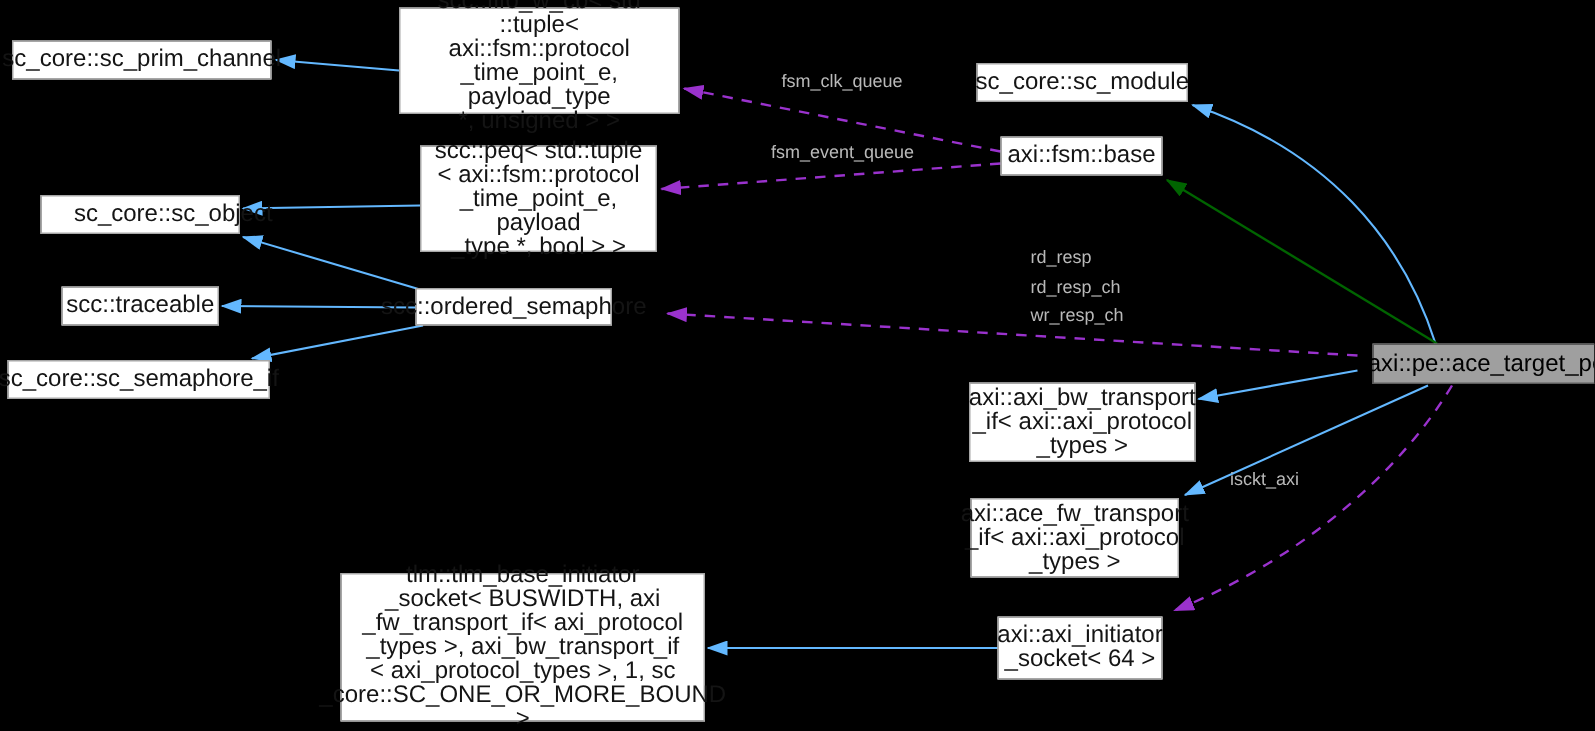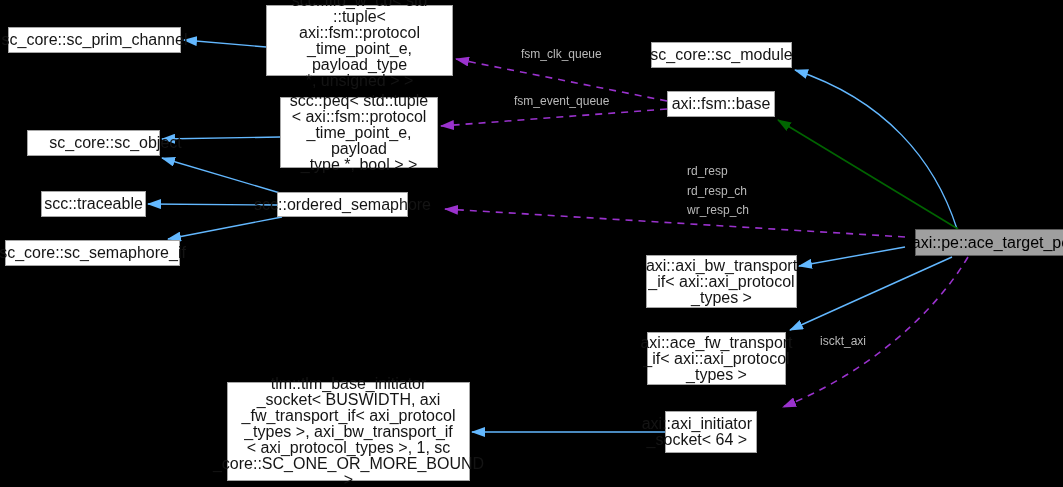--- a/index.html
+++ b/index.html
@@ -42,26 +42,26 @@
   .n-object     {left:27px;  top:130px; width:133px; height:26px;padding-left:48px;}
   .n-traceable  {left:41px;  top:191px; width:105px; height:26px;}
   .n-semif      {left:5px;   top:240px; width:175px; height:26px;}
   .n-osem       {left:277px; top:192px; width:131px; height:25px;}
   .n-scmodule   {left:651px; top:42px;  width:141px; height:26px;}
   .n-fsmbase    {left:667px; top:91px;  width:108px; height:26px;}
   .n-ace        {left:915px; top:229px; width:152px; height:27px;}
   .n-bw         {left:646px; top:255px; width:151px; height:53px;}
   .n-fw         {left:647px; top:332px; width:139px; height:53px;}
   .n-tlm        {left:227px; top:382px; width:243px; height:99px;align-items:center;}
-  .n-isckt      {left:665px; top:411px; width:92px; height:42px;justify-content:flex-end;}
+  .n-isckt      {left:665px; top:411px; width:110px; height:42px;}
   
   .l-clk  {left:521px; top:47px;}
   .l-evt  {left:514px; top:94px;}
   .l-resp {left:687px; top:162px;}
-  .l-isckt{left:820px; top:334px;}
+  .l-isckt{left:820px; top:312px;}
 </style>
 </head>
 <body>
 
 <div class="canvas">
 
   <svg class="edges" viewBox="0 0 1063 487">
     <defs>
       <marker id="arrow-blue" markerUnits="userSpaceOnUse" markerWidth="14" markerHeight="10" refX="13" refY="5" orient="auto">
         <path d="M0,0 L14,5 L0,10 Z" fill="#63b8ff"></path>

